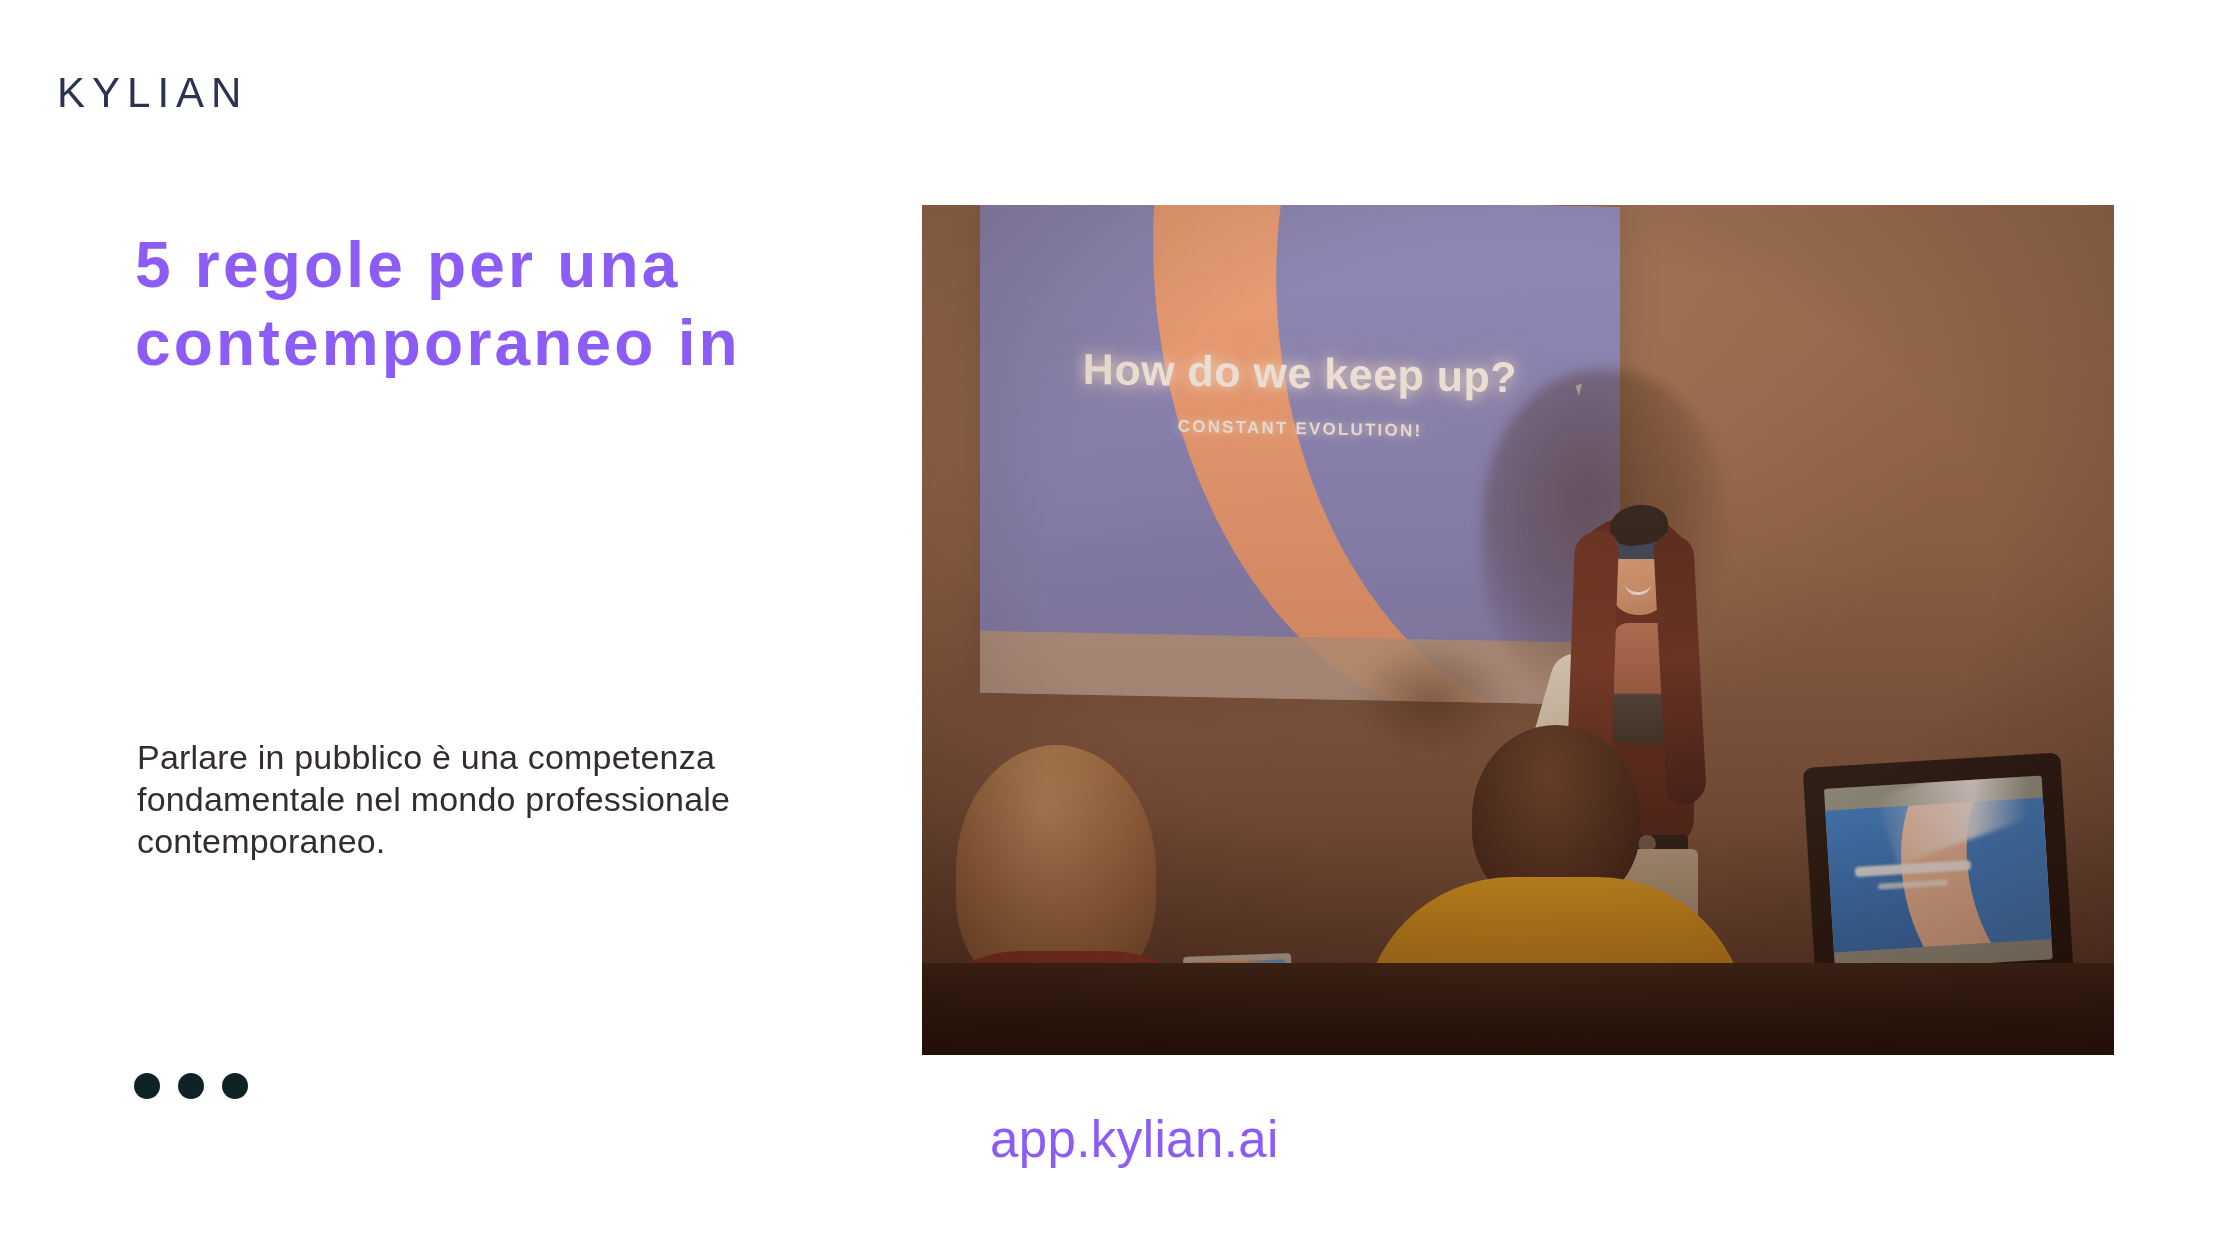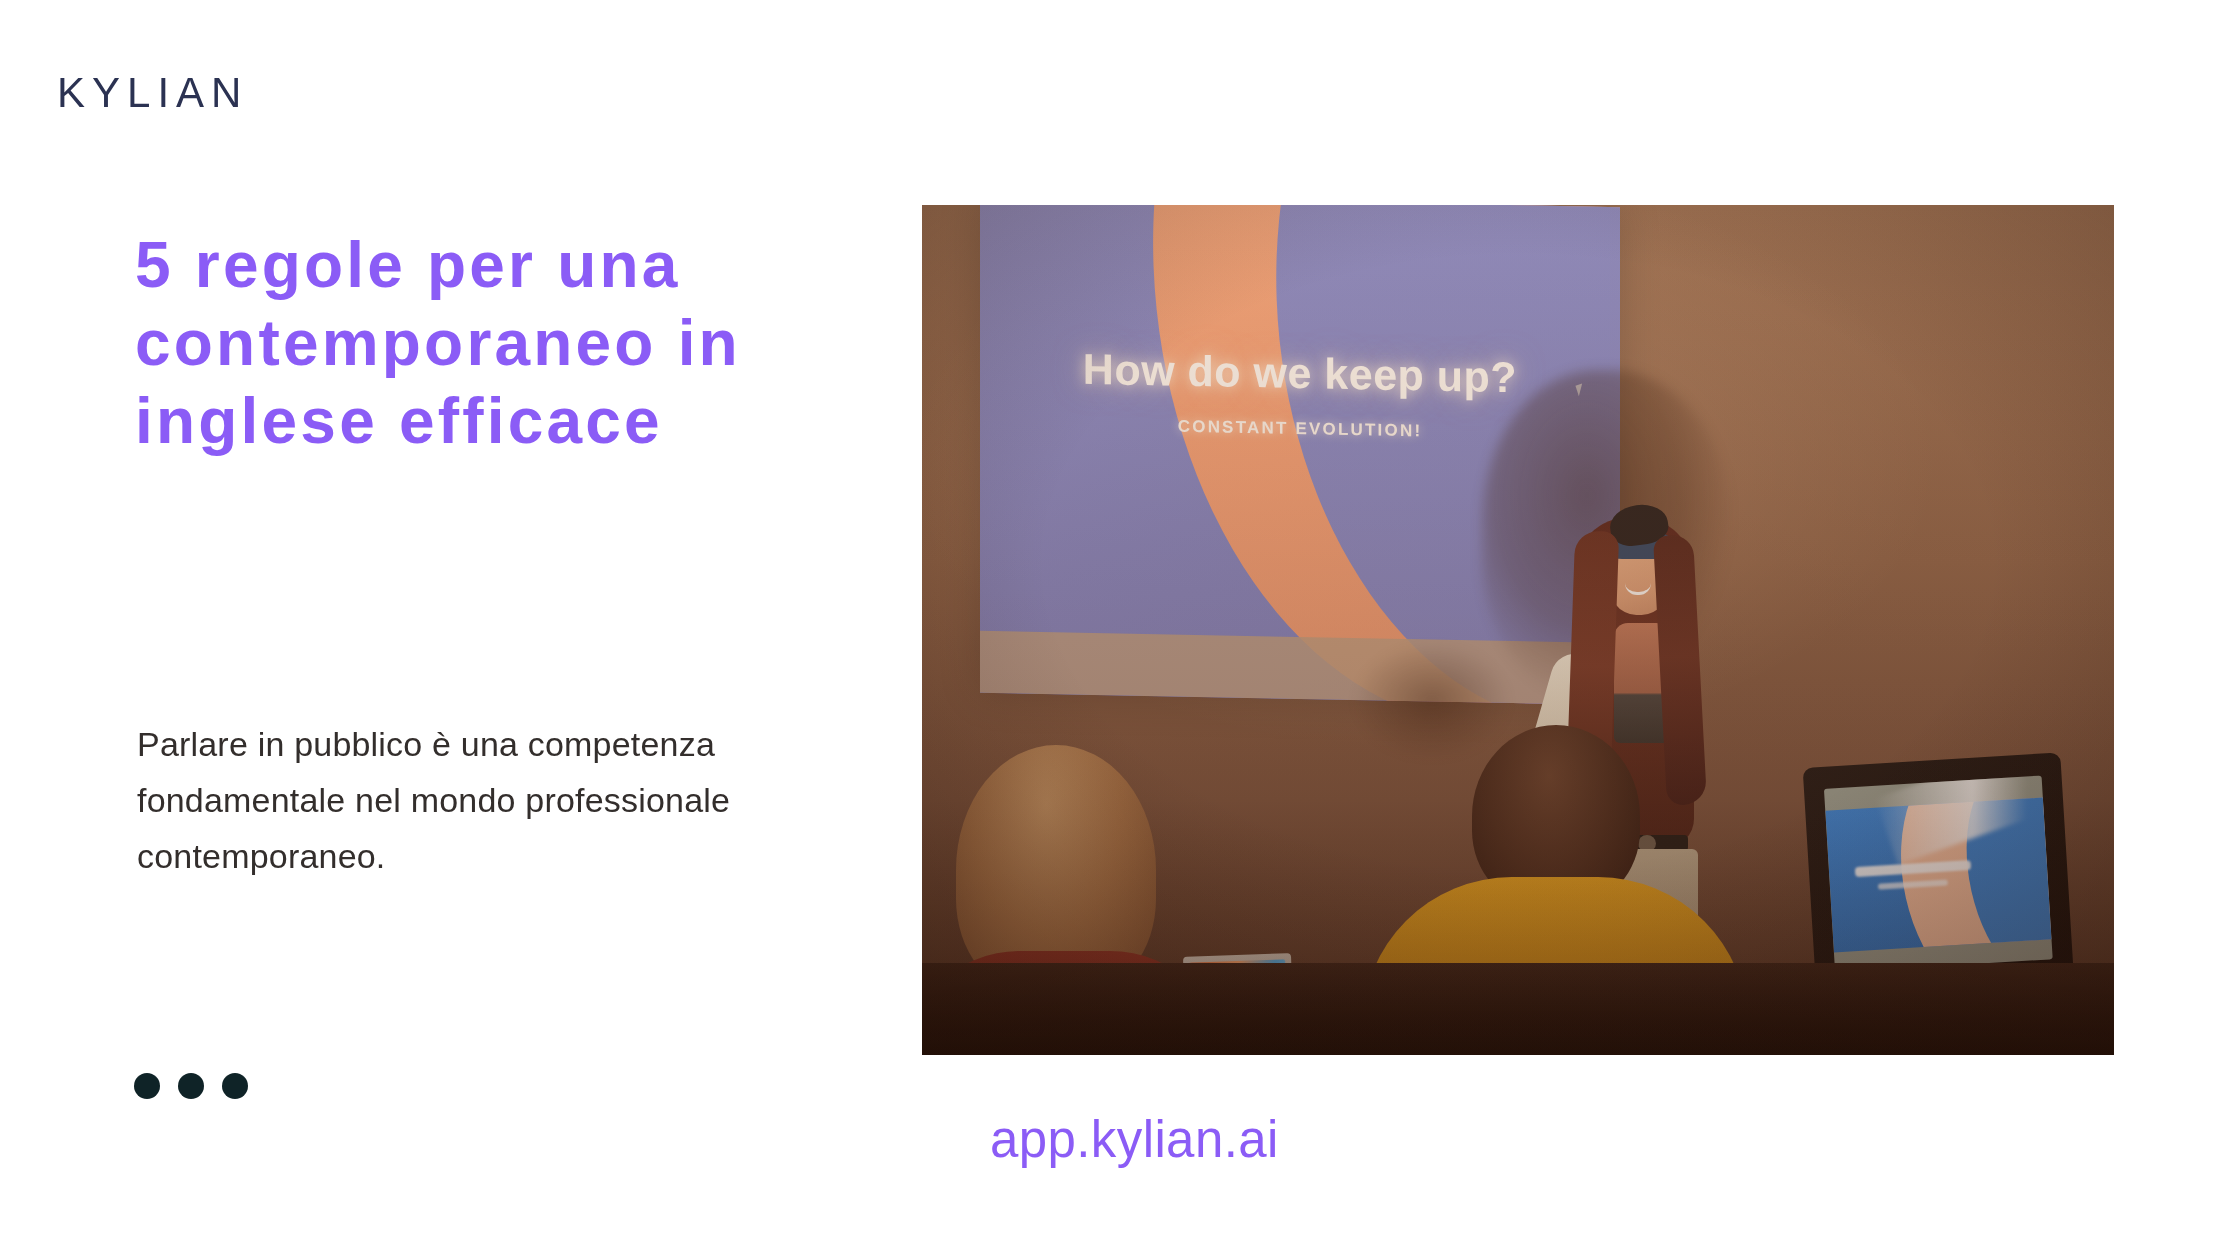--- a/index.html
+++ b/index.html
@@ -50,26 +50,26 @@
     letter-spacing: 3.2px;
     line-height: 78px;
     color: #8b5cf6;
     margin: 0;
   }
   .headline-line { display: block; white-space: nowrap; }
 
   .body-copy {
     position: absolute;
     left: 137px;
-    top: 716px;
+    top: 736px;
     width: 620px;
     font-family: "Liberation Sans", sans-serif;
     font-size: 34px;
     font-weight: 400;
-    line-height: 56px;
+    line-height: 42px;
     letter-spacing: 0.2px;
     color: #332e2c;
     margin: 0;
   }
 
   .dots-decoration {
     position: absolute;
     left: 134px;
     top: 1073px;
     display: flex;
@@ -410,21 +410,20 @@
 </head>
 <body>
 
 <div class="brand-logo">KYLIAN</div>
 
 <div class="left-column">
 
   <h1 class="headline">
     <span class="headline-line">5 regole per una</span>
     <span class="headline-line">contemporaneo in</span>
-    <span class="headline-line">inglese efficace</span>
   </h1>
 
   <p class="body-copy">Parlare in pubblico è una competenza fondamentale nel mondo professionale contemporaneo.</p>
 
   <div class="dots-decoration">
     <span class="dot"></span>
     <span class="dot"></span>
     <span class="dot"></span>
   </div>
 

